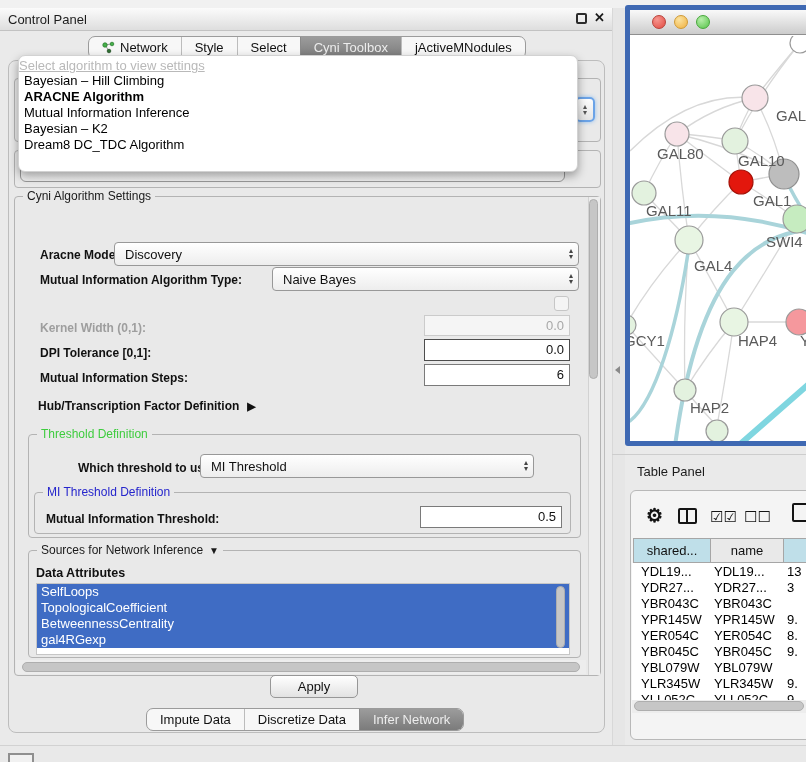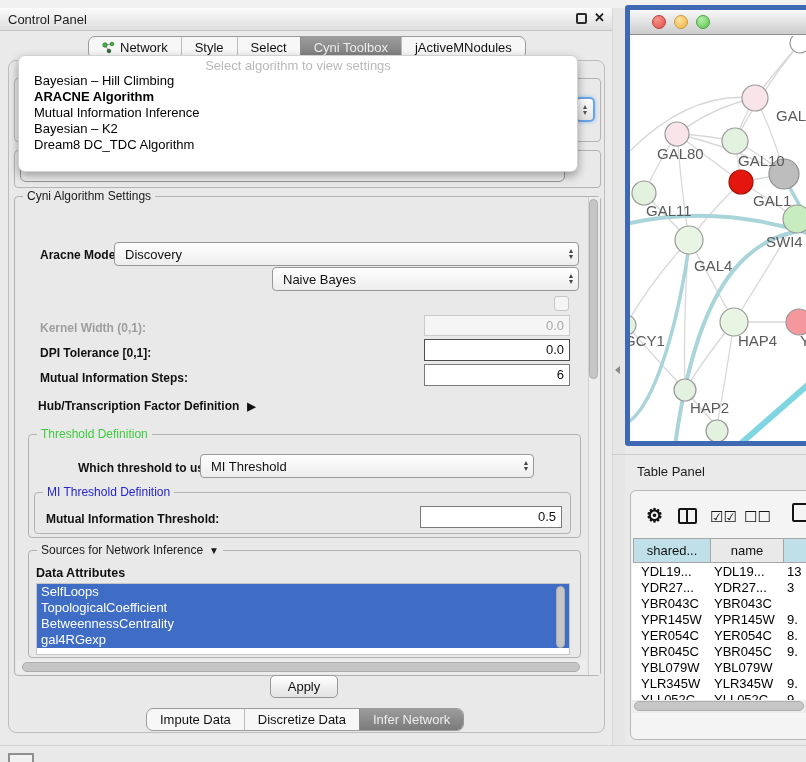--- a/index.html
+++ b/index.html
@@ -52,38 +52,38 @@
             text-align:right; padding:2px 5px 0 0; }
   .tfield.soft { border:1px solid #7a7a7a; }
   .tfield.disabled { background:#f5f5f5; border:1px solid #cbcbcb; color:#a8a8a8; }
   .checkbox { position:absolute; width:15px; height:15px; background:#f4f4f4;
               border:1px solid #c6c6c6; border-radius:3px; }
 
   
   .dd-overlay { position:absolute; left:18px; top:55px; width:560px; height:117px; z-index:30;
                 background:#fff; border:1px solid #d2d2d2; border-radius:7px;
                 box-shadow:0 4px 10px rgba(0,0,0,0.35); padding-top:2px; }
-  .dd-prompt { text-align:center; font-size:13px; color:#b9b9b9; height:15px; line-height:15px; }
-  .dd-item { font-size:13px; color:#000; height:16px; line-height:16px; padding-left:15px; white-space:nowrap; }
+  .dd-prompt { font-size:13px; color:#b9b9b9; height:15px; line-height:15px;text-decoration:underline; }
+  .dd-item { font-size:13px; color:#000; height:16px; line-height:16px; padding-left:5px; white-space:nowrap; }
   .dd-item.bold { font-weight:bold; }
 
   
   .sb-track-v { position:absolute; background:#ededed; border-left:1px solid #d2d2d2; }
   .sb-track-h { position:absolute; background:#ededed; }
   .sb-thumb { position:absolute; background:#c6c6c6; border:1px solid #aeaeae; border-radius:6px; }
 
   
   .attr-list { position:absolute; background:#fff; border:1px solid #c6c6c6; overflow:hidden; }
   .attr-item { height:16px; line-height:16px; background:#3f6cc4; color:#fff; font-size:13px;
                padding-left:4px; white-space:nowrap; }
 
   .hub-row { position:absolute; display:flex; align-items:center; font-size:12px; font-weight:bold; color:#111; }
   .hub-row .arrow { margin-left:8px; font-size:11px; }
 
-  .apply-btn { position:absolute; left:270px; top:675px; width:68px; height:23px;
+  .apply-btn { position:absolute; left:270px; top:675px; width:88px; height:23px;
                background:linear-gradient(#ffffff,#e2e2e2); border:1px solid #979797; border-radius:5px;
                font-size:13px; color:#111; display:flex; align-items:center; justify-content:center; }
 
   
   .divider-col { position:absolute; left:612px; top:8px; width:13px; height:754px;
                  background:#e6e6e6; border-left:1px solid #d8d8d8; }
   .divider-handle { position:absolute; left:615px; top:366px; width:0; height:0;
                     border-top:4px solid transparent; border-bottom:4px solid transparent;
                     border-right:5px solid #8a8a8a; }
 
@@ -187,20 +187,21 @@
 
   <span class="flabel" style="left:40px; top:248px;">Aracne Mode:</span>
   <div class="combo" style="left:114px; top:242px; width:465px; height:24px;">
     <span>Discovery</span>
     <span class="stepper">
       <span>▴</span>
         <span>▾</span>
     </span>
   </div>
 
+  <span class="flabel" style="left:40px; top:273px;">Mutual Information Algorithm Type:</span>
   <div class="combo" style="left:272px; top:267px; width:307px; height:24px;">
     <span>Naive Bayes</span>
     <span class="stepper">
       <span>▴</span>
         <span>▾</span>
     </span>
   </div>
 
   <span class="checkbox" style="left:554px; top:296px;"></span>
 

